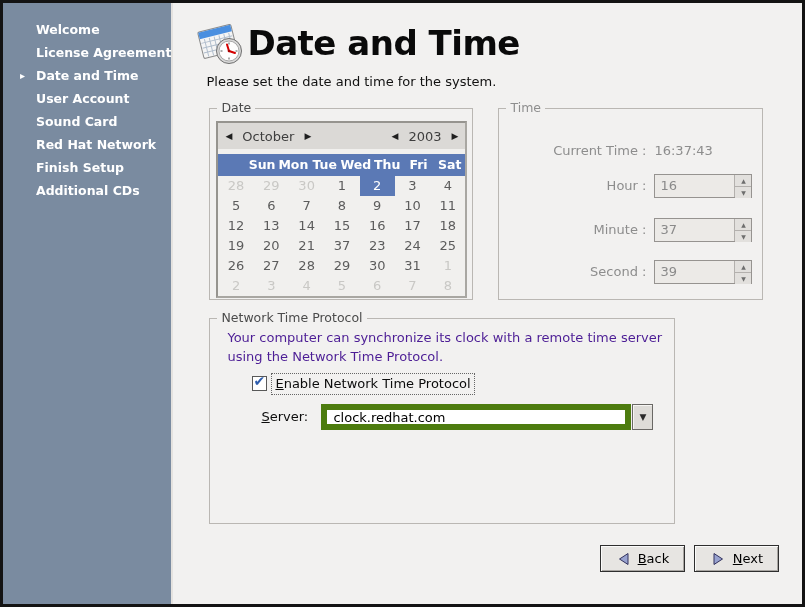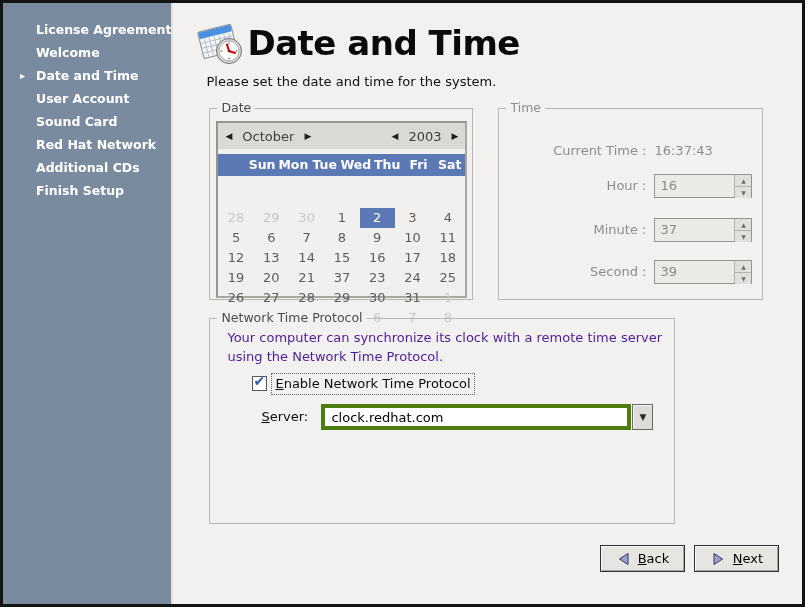--- a/index.html
+++ b/index.html
@@ -29,21 +29,21 @@
   
   .calendar{position:absolute;left:6px;top:12px;width:251px;height:177px;background:#f1f0ee;
             border:2px solid;border-color:#96948f #a9a7a2 #a9a7a2 #96948f;box-sizing:border-box;}
   .cal-nav{display:flex;justify-content:space-between;align-items:center;height:26px;
            background:#dbd9d6;padding:0 7px;}
   .nav-group{display:flex;align-items:center;gap:10px;}
   .nav-arrow{font-size:9px;color:#1f1f1f;line-height:26px;}
   .cal-month,.cal-year{font-size:13px;color:#3e3e3e;}
   .cal-dayhead{display:grid;grid-template-columns:repeat(7,1fr);height:22px;background:#5b79b5;margin-top:5px;padding-left:28px;}
   .cal-dh{color:#fff;font-size:12.5px;font-weight:bold;text-align:center;line-height:22px;}
-  .cal-grid{display:grid;grid-template-columns:repeat(7,1fr);grid-auto-rows:20px;margin-top:32px;}
+  .cal-grid{display:grid;grid-template-columns:repeat(7,1fr);grid-auto-rows:20px;}
   .cal-cell{font-size:13px;color:#5c5c5c;text-align:center;line-height:20px;}
   .cal-cell.dim{color:#c9c8c5;}
   .cal-cell.sel{background:#5b79b5;color:#ffffff;}
   
   .t-label{position:absolute;left:0;width:147px;text-align:right;font-size:13px;color:#8d8d8d;}
   .t-value{position:absolute;left:155px;font-size:13px;color:#8d8d8d;}
   .spinbox{position:absolute;left:155px;width:98px;height:24px;box-sizing:border-box;
            background:#eceae7;border:1px solid #969390;display:flex;}
   .spin-entry{flex:1;font-size:13px;color:#8a8a8a;line-height:22px;padding-left:5px;overflow:hidden;}
   .spin-btns{width:16px;display:flex;flex-direction:column;border-left:1px solid #b3b0ad;}
@@ -51,21 +51,21 @@
   .spin-up{border-bottom:1px solid #b3b0ad;}
   
   .ntp-desc{position:absolute;left:17px;top:9px;font-size:13px;color:#4c1d95;line-height:19px;}
   .checkbox{position:absolute;left:42px;top:57px;width:15px;height:15px;background:#fff;
             border:1px solid #585858;box-sizing:border-box;}
   .checkmark{position:absolute;left:0px;top:-4px;font-size:14px;color:#2d5cad;font-weight:bold;}
   .check-label{position:absolute;left:61px;top:54px;height:20px;line-height:20px;
                border:1px dotted #666;padding:0 3px;font-size:13px;color:#0c0c0c;white-space:nowrap;}
   .server-label{position:absolute;left:51px;top:85px;height:26px;line-height:26px;font-size:13px;color:#0c0c0c;}
   .combo-entry{position:absolute;left:111px;top:85px;width:310px;height:26px;box-sizing:border-box;
-               border:4px solid #4d7c0f;background:#fff;font-size:13px;color:#000;
+               border:6px solid #4d7c0f;background:#fff;font-size:13px;color:#000;
                padding:0 0 0 6px;font-family:inherit;outline:none;}
   .combo-btn{position:absolute;left:422px;top:85px;width:21px;height:26px;box-sizing:border-box;
              background:#dedcd8;border:1px solid #6a6865;box-shadow:inset 1px 1px 0 #f6f5f3;
              display:flex;align-items:center;justify-content:center;}
   .combo-arrow{font-size:9px;color:#2a2a2a;}
   
   .btn{position:absolute;top:542px;width:85px;height:27px;box-sizing:border-box;background:#e7e5e2;
        border:1px solid #2e2e2e;box-shadow:inset 1px 1px 0 #fbfbfa, inset -1px -1px 0 #a8a5a1;
        font-size:13px;color:#000;display:flex;align-items:center;justify-content:center;gap:7px;
        font-family:inherit;cursor:default;padding:0;}
@@ -74,28 +74,28 @@
   .tri{display:flex;}
   u{text-decoration:underline;}
 </style>
 </head>
 <body>
 
 <div class="window">
 
   <div class="sidebar">
     <div id="sidebar-list">
+        <div class="side-item"><span>Welcome</span></div>
         <div class="side-item"><span>License Agreement</span></div>
-        <div class="side-item"><span>Welcome</span></div>
         <div class="side-item active"><span class="side-arrow">▸</span><span>Date and Time</span></div>
         <div class="side-item"><span>User Account</span></div>
         <div class="side-item"><span>Sound Card</span></div>
         <div class="side-item"><span>Red Hat Network</span></div>
+        <div class="side-item"><span>Finish Setup</span></div>
         <div class="side-item"><span>Additional CDs</span></div>
-        <div class="side-item"><span>Finish Setup</span></div>
       </div>
   </div>
 
   <div class="content">
 
     <span class="header-icon">
       <svg viewBox="0 0 52 52" width="52" height="52">
         <g transform="rotate(-14 22 22)">
           <rect x="5" y="10" width="34" height="27" rx="1.5" fill="#f5f5f5" stroke="#8a8a8a"></rect>
           <rect x="5.5" y="10.5" width="33" height="6.5" fill="#4a8fe0"></rect>

